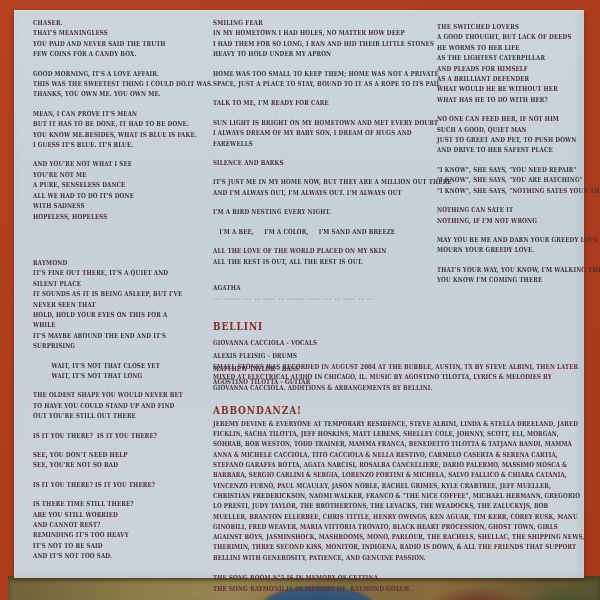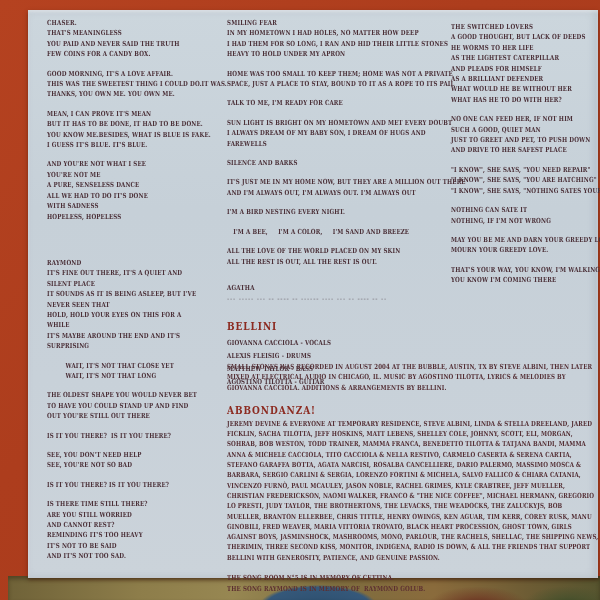--- a/index.html
+++ b/index.html
@@ -11,21 +11,21 @@
   .artwork-strip{
     position:absolute;left:8px;right:0;bottom:0;height:24px;
     background:
       radial-gradient(ellipse 95px 34px at 310px 30px, #2d4f6e 0%, #35587a 55%, rgba(45,79,110,0) 62%),
       radial-gradient(ellipse 70px 25px at 470px 28px, #6e3322 0%, rgba(110,51,34,0) 70%),
       radial-gradient(ellipse 60px 22px at 560px 26px, #44502c 0%, rgba(68,80,44,0) 72%),
       linear-gradient(90deg,#6f6238 0%,#8d7d4a 22%,#978752 38%,#7d6d3f 55%,#8a6b3c 72%,#6d5c34 88%,#57552f 100%);
     box-shadow:inset 0 3px 4px rgba(40,30,10,0.45);
   }
   .paper{
-    position:absolute;left:28px;top:10px;width:570px;height:568px;
+    position:absolute;left:14px;top:10px;width:570px;height:568px;
     background:linear-gradient(180deg,#ccd6dd 0%,#c6d0d8 35%,#c8d1d9 65%,#cbd3da 100%);
     box-shadow:0 2px 4px rgba(60,20,5,0.5), inset -3px 0 8px rgba(90,100,115,0.18), inset 0 2px 3px rgba(255,255,255,0.5);
   }
   .col{position:absolute;transform:scaleX(0.78);transform-origin:left top;color:#4b3038;}
   .col-left{left:19px;top:8px;width:240px;}
   .col-mid{left:199px;top:8px;width:288px;}
   .col-right{left:423px;top:12px;width:205px;}
   .col-wide{left:199px;top:352px;width:476px;color:#553036;}
   .line{font-size:7px;font-weight:bold;line-height:10.4px;white-space:pre;letter-spacing:0.2px;}
   .stanza{margin-bottom:9px;}

